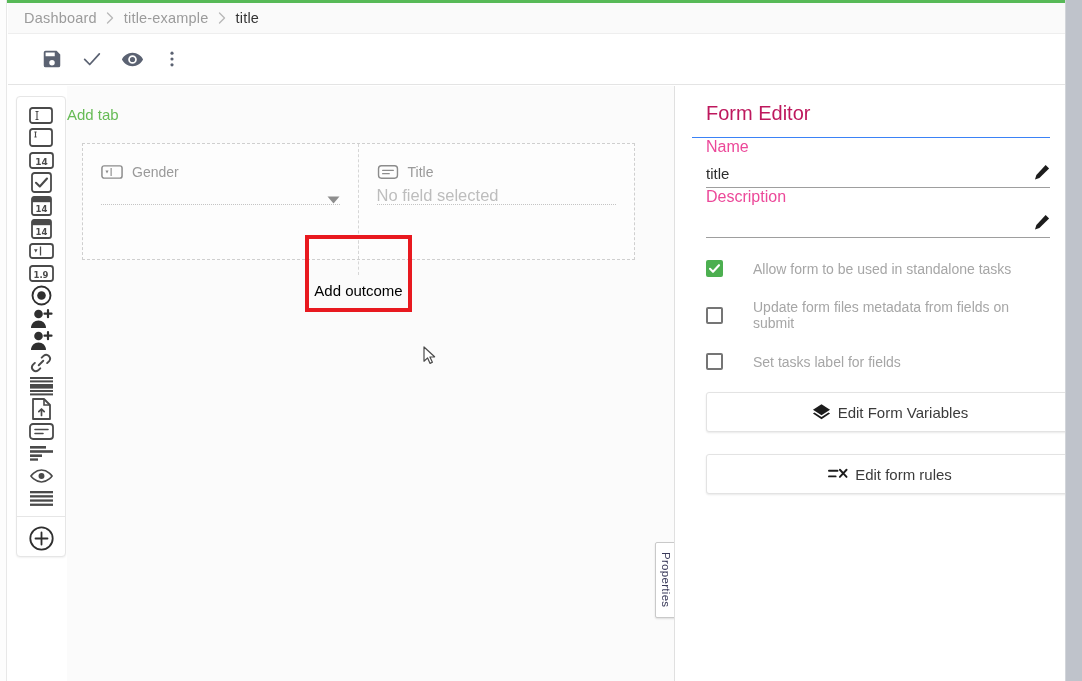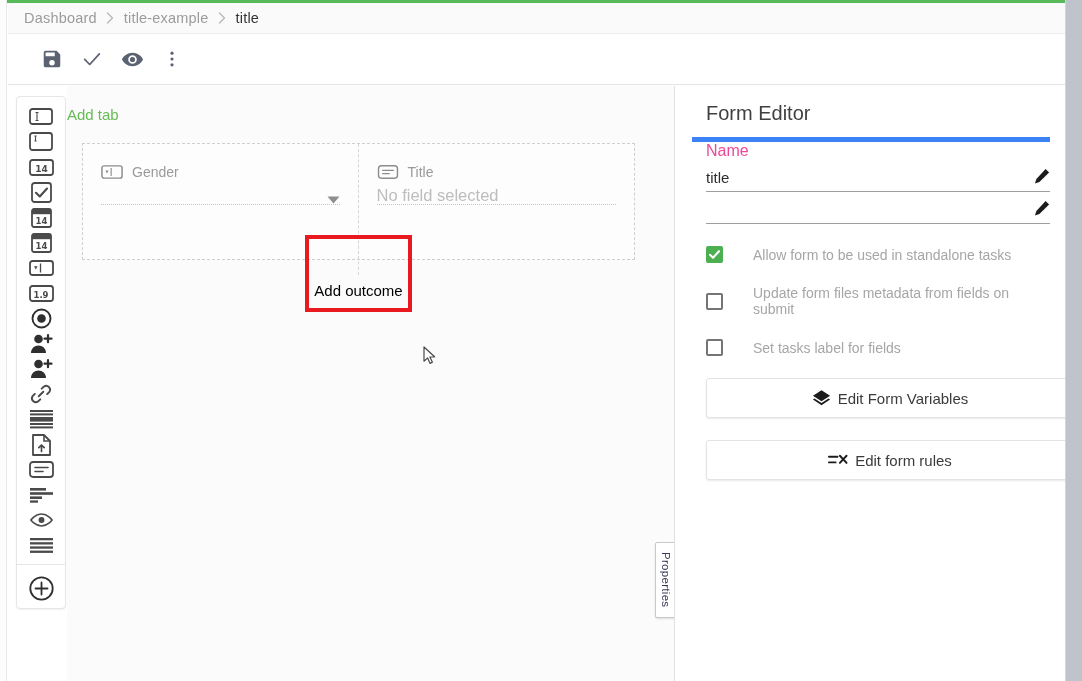--- a/index.html
+++ b/index.html
@@ -64,21 +64,21 @@
   .tb-btn {
     width: 40px; height: 40px;
     display: flex; align-items: center; justify-content: center;
     cursor: pointer;
     color: #5b6272;
   }
   .tb-btn svg { display: block; }
 
   
   .palette {
-    position: absolute; left: 16px; top: 96px; width: 50px; height: 513px;
+    position: absolute; left: 16px; top: 96px; width: 50px; height: 461px;
     background: #ffffff;
     border: 1px solid #e6e6e6;
     border-radius: 4px;
     box-shadow: 0 1px 2px rgba(0,0,0,.06);
     display: flex; flex-direction: column; align-items: center;
     padding-top: 7px;
   }
   .pal-item {
     width: 40px; height: 29px;
     display: flex; align-items: center; justify-content: center;
@@ -177,23 +177,23 @@
     letter-spacing: .3px;
   }
 
   
   .panel {
     position: absolute; left: 676px; top: 86px; width: 390px; height: 595px;
     background: #ffffff;
     padding: 0 16px;
   }
   .panel-title {
-    font-size: 20px; color: #404040; font-weight: 400;
+    font-size: 20px; color: #be185d; font-weight: 400;
     padding: 16px 0 12px 14px;
-    border-bottom: 5px solid #3b82f6;
+    border-bottom: 1px solid #3b82f6;
   }
   .field-group { padding: 0 0 0 14px; position: relative; }
   .fg-label { color: #ec4899; font-size: 16px; margin-top: 0; }
   .fg-value {
     font-size: 15px; color: #2d2d2d;
     height: 28px; line-height: 28px;
     border-bottom: 1px solid #9e9e9e;
     padding-right: 30px;
     margin-top: 4px;
   }
@@ -545,20 +545,21 @@
       <div class="fg-label">Name</div>
       <div class="fg-value">title</div>
       <span class="pencil">
         <svg width="16" height="16" viewBox="0 0 16 16" fill="#1c1c1c">
             <path d="M11.6.9 15.1 4.4 5.4 14.1 1 15.5 2.4 11.1z"></path>
           </svg>
       </span>
     </div>
 
     <div class="field-group">
+      <div class="fg-label">Description</div>
       <div class="fg-value empty"></div>
       <span class="pencil">
         <svg width="16" height="16" viewBox="0 0 16 16" fill="#1c1c1c">
             <path d="M11.6.9 15.1 4.4 5.4 14.1 1 15.5 2.4 11.1z"></path>
           </svg>
       </span>
     </div>
 
     <div class="checkrow">
       <span class="cbox checked">

